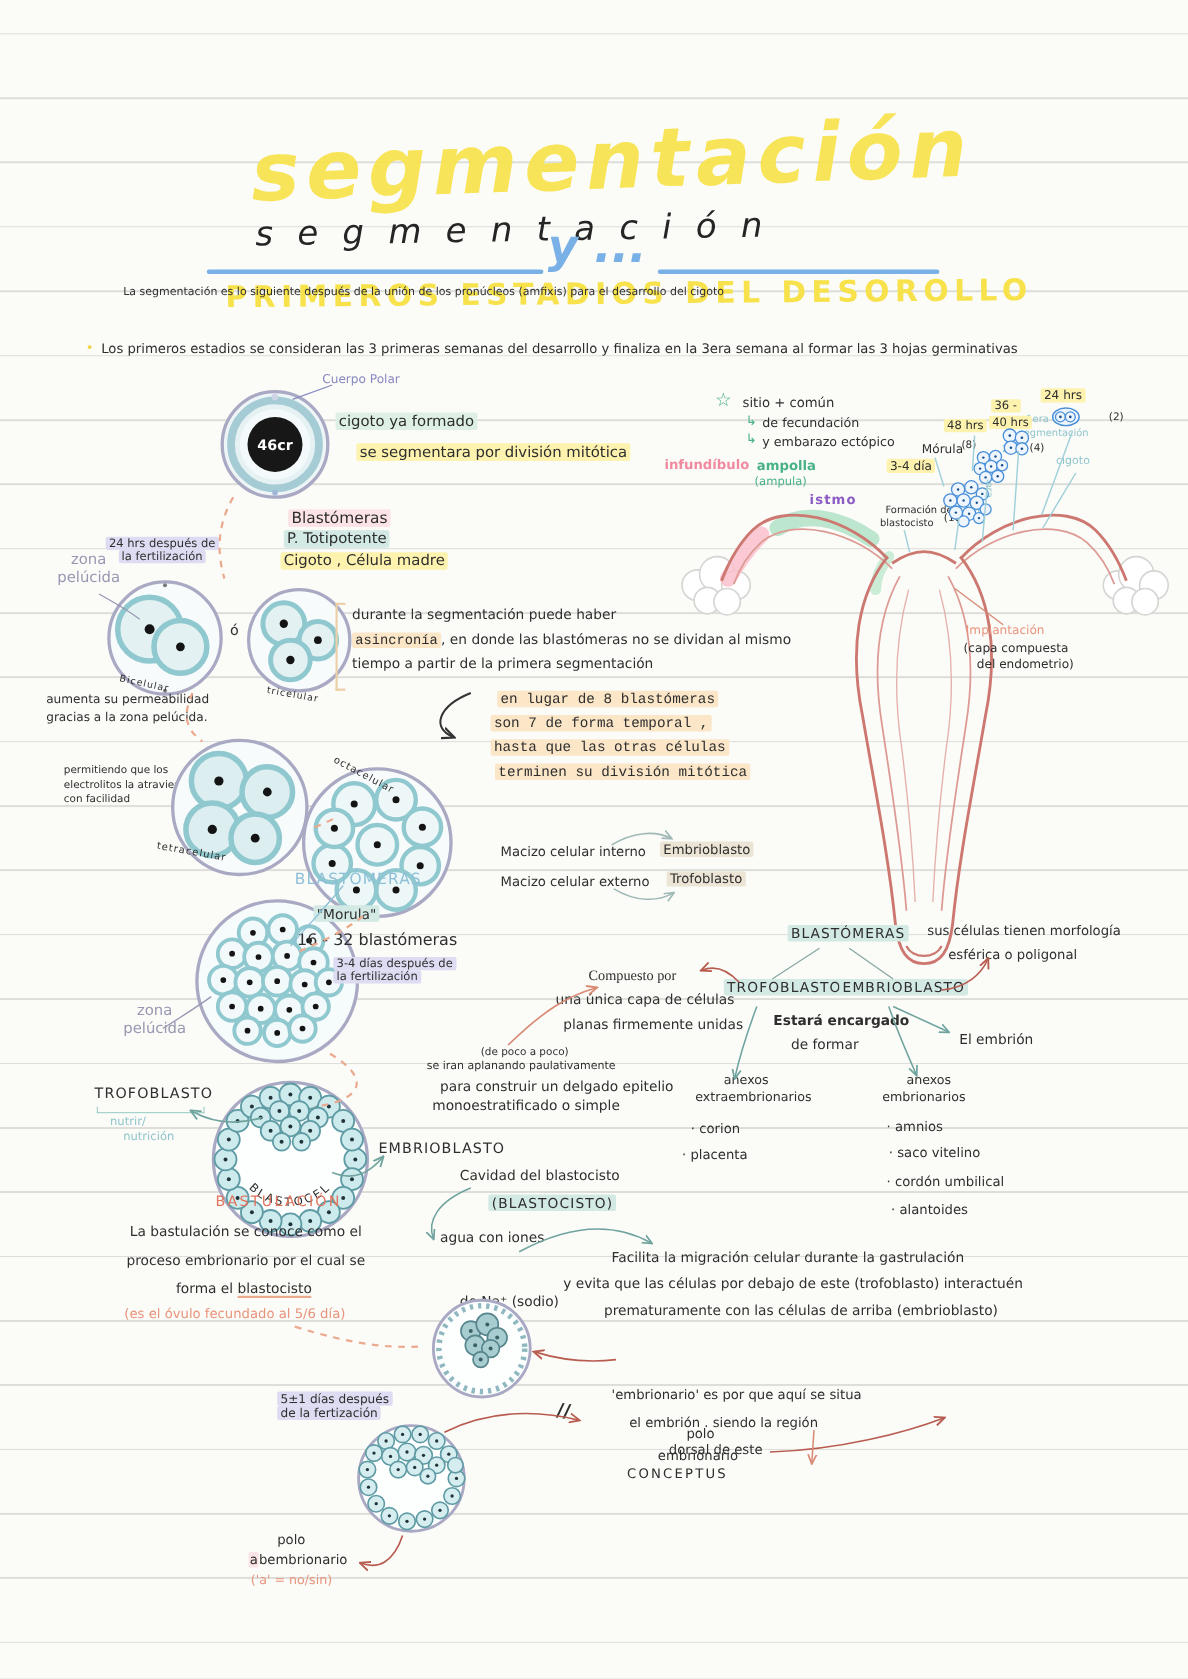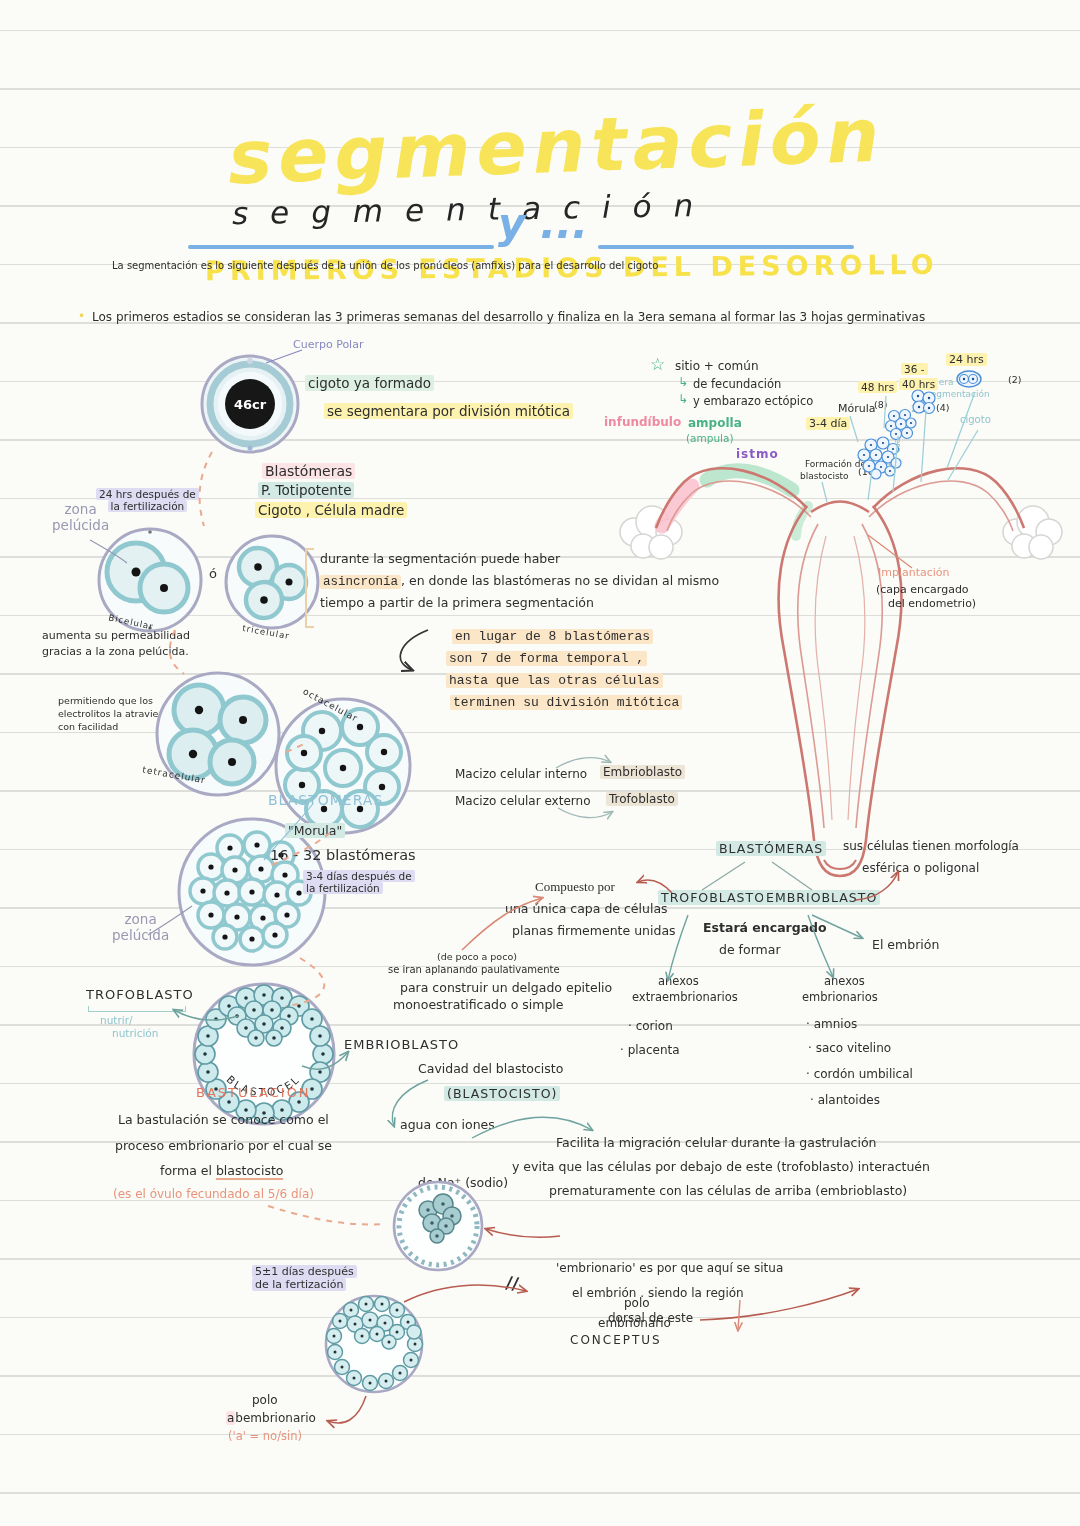--- a/index.html
+++ b/index.html
@@ -115,21 +115,21 @@
   <div class="t" style="left:874px;top:400px;font-size:9.5px;">(8)</div>
   <div class="t c-ltteal" style="left:903px;top:432px;font-size:9px;transform:rotate(90deg);transform-origin:left top;">3era</div>
   <div class="t" style="left:838px;top:403px;font-size:11px;">Mórula</div>
   <div class="t" style="left:806px;top:418px;font-size:11px;"><span class="hl-yellow">3-4 día</span></div>
   <div class="t" style="left:858px;top:467px;font-size:9.5px;">(16)</div>
   <div class="t c-ltteal" style="left:886px;top:458px;font-size:9px;">4ta</div>
   <div class="t c-ltteal" style="left:960px;top:414px;font-size:10px;">cigoto</div>
   <div class="t" style="left:795px;top:459px;font-size:9px;padding-left:10px;">Formación del</div>
   <div class="t" style="left:800px;top:471px;font-size:9px;">blastocisto</div>
   <div class="t c-salmon" style="left:878px;top:567px;font-size:11px;">Implantación</div>
-  <div class="t" style="left:876px;top:584px;font-size:11px;">(capa encargado</div>
+  <div class="t" style="left:876px;top:584px;font-size:11px;">(capa compuesta</div>
   <div class="t" style="left:888px;top:598px;font-size:11px;">del endometrio)</div>
 
   <svg class="abs" style="left:956px;top:370px;" width="26" height="18" viewBox="0 0 26 18">
     <ellipse cx="13" cy="9" rx="12" ry="8" fill="#eef5fd" stroke="#4a90d9" stroke-width="1.4"></ellipse>
     <circle cx="8" cy="9" r="4.5" fill="none" stroke="#4a90d9" stroke-width="1.2"></circle>
       <circle cx="17" cy="9" r="4.5" fill="none" stroke="#4a90d9" stroke-width="1.2"></circle>
     <circle cx="8" cy="9" r="1.2" fill="#1a4f8f"></circle>
       <circle cx="17" cy="9" r="1.2" fill="#1a4f8f"></circle>
   </svg>
   <svg class="abs" style="left:908px;top:386px;" width="30" height="30" viewBox="0 0 30 30">

